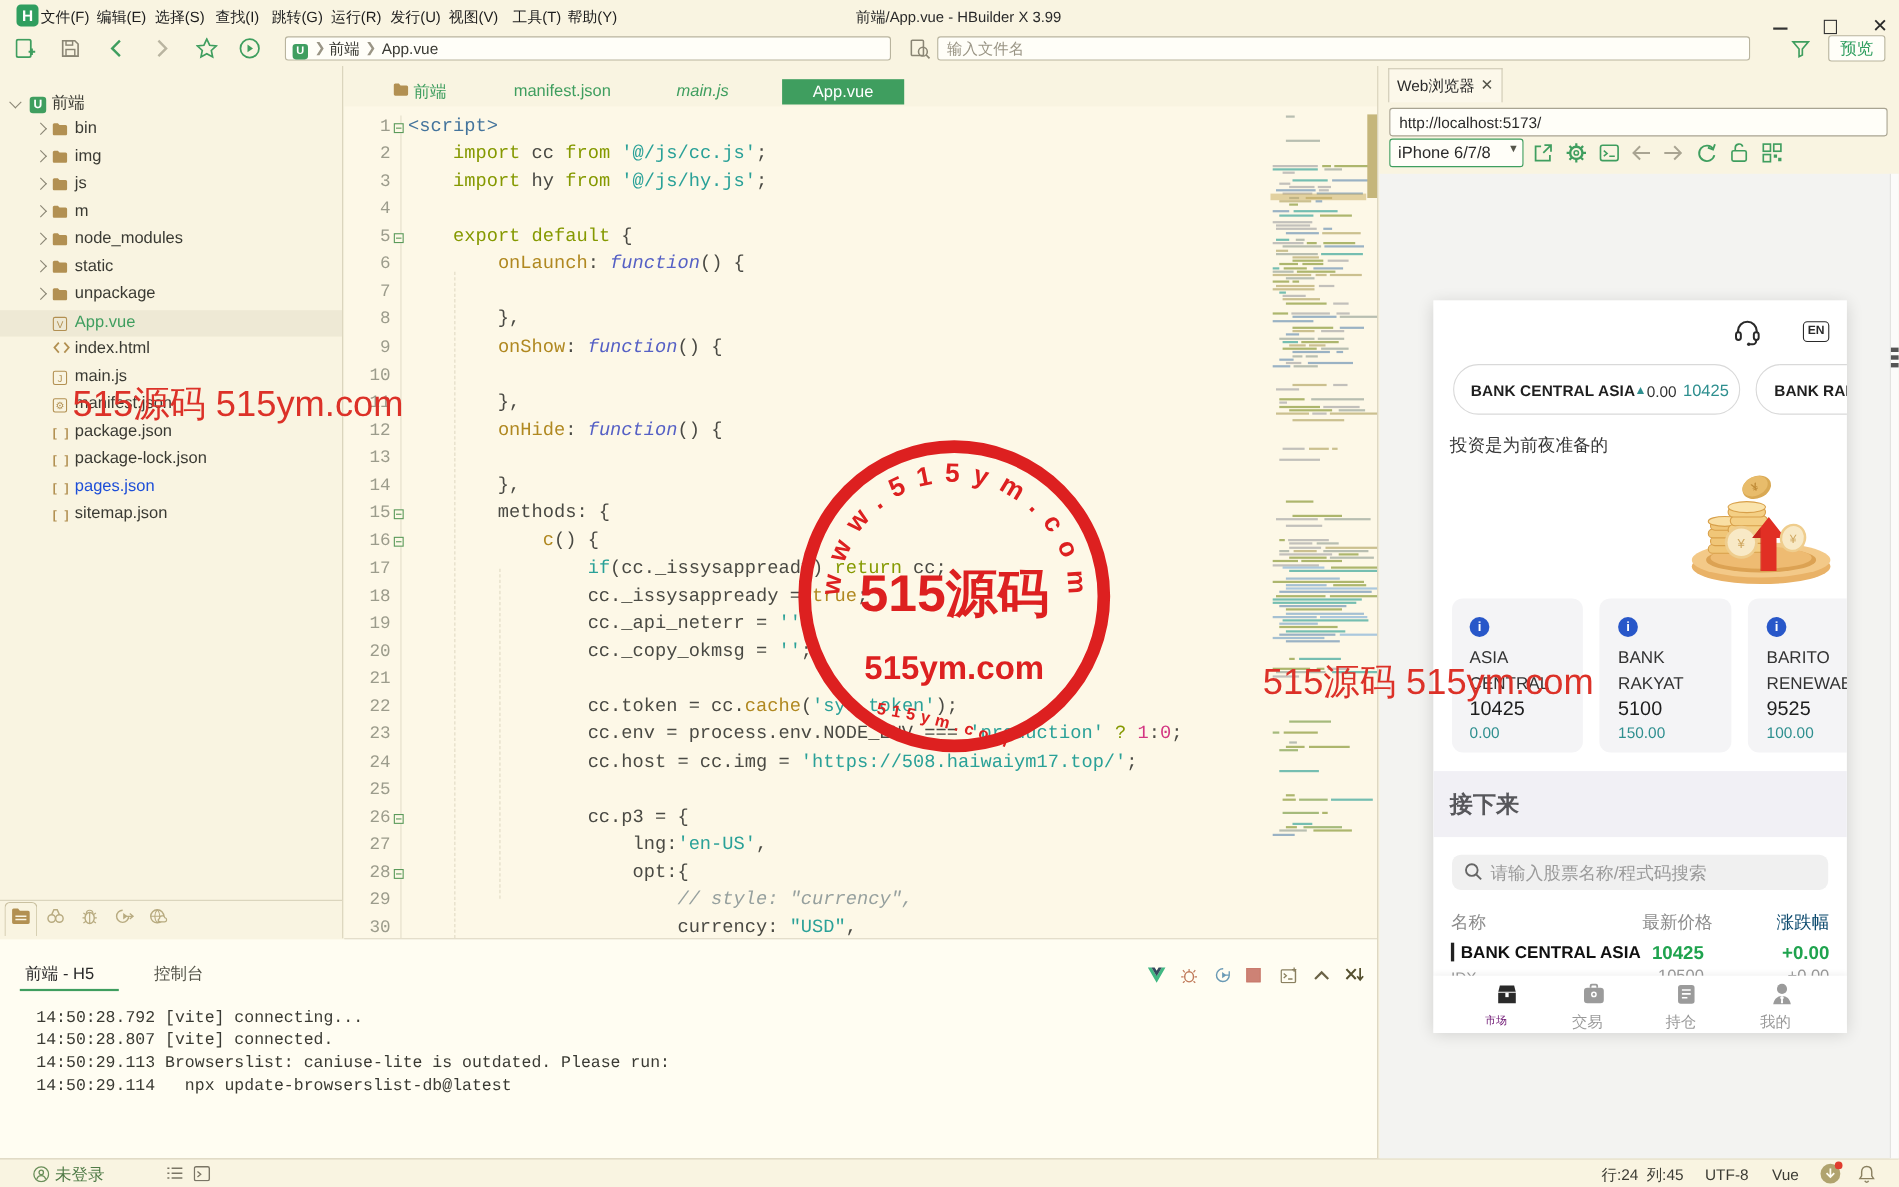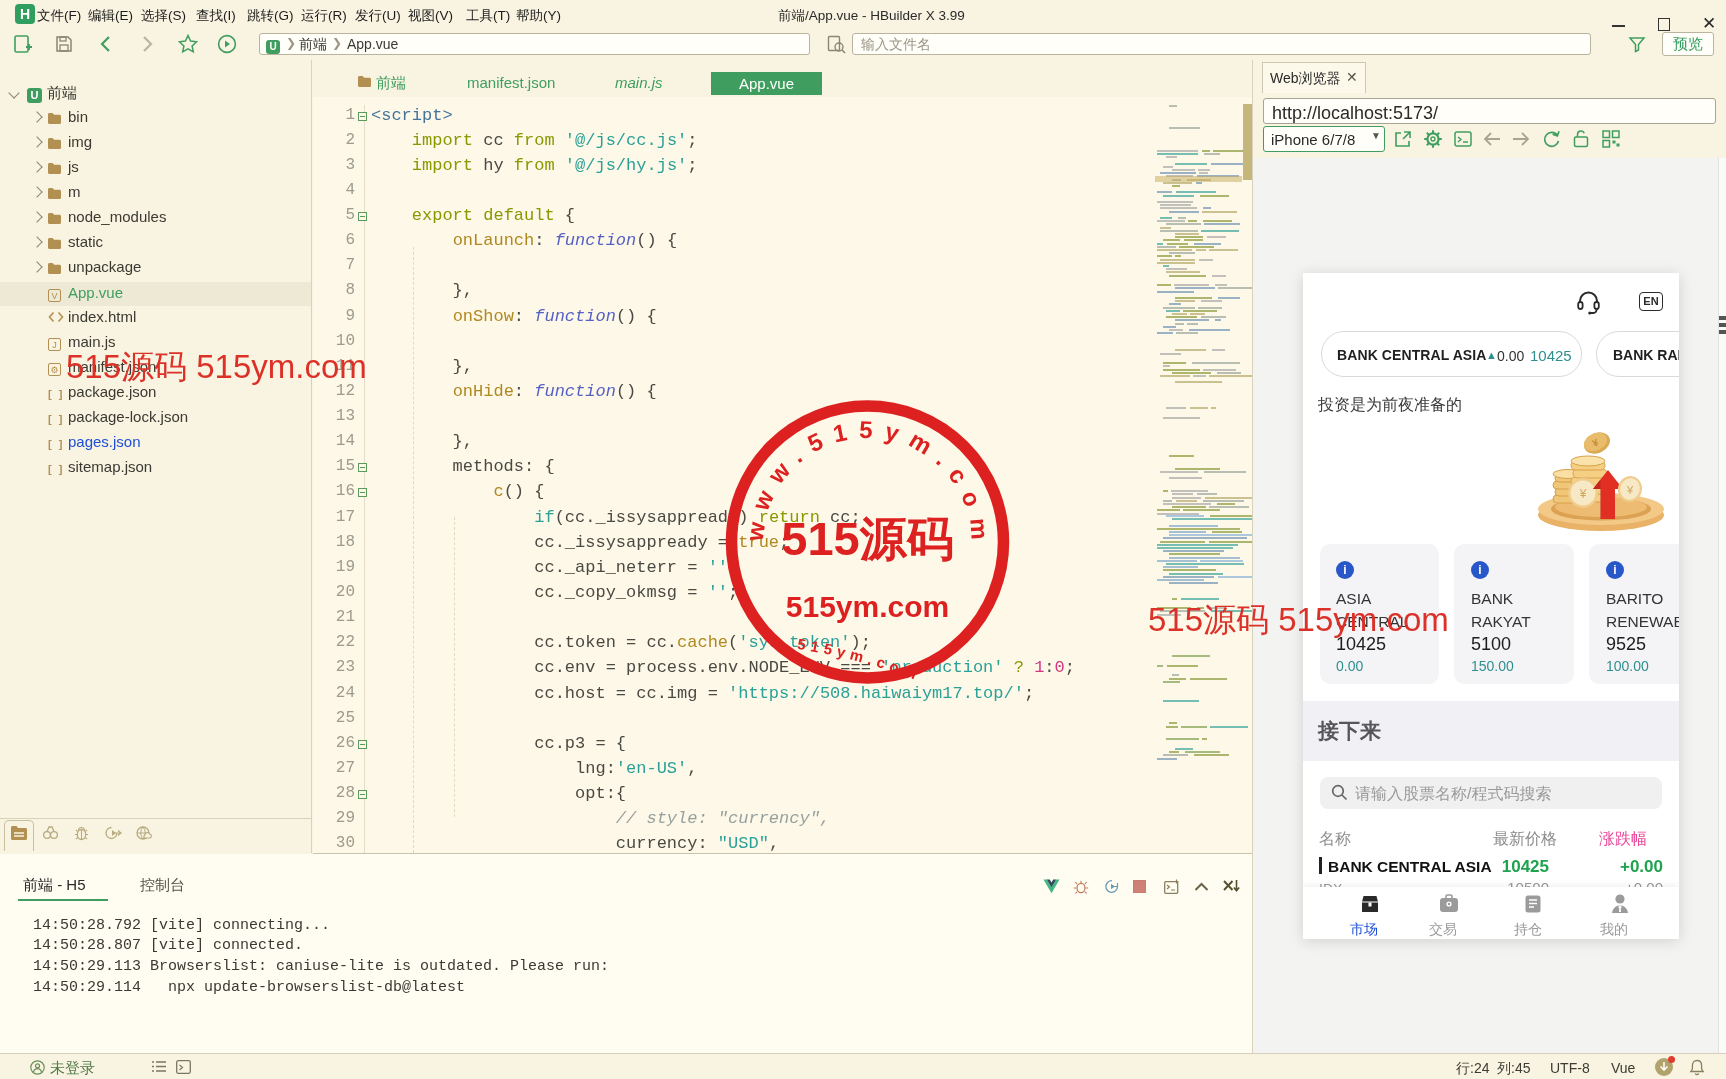--- a/index.html
+++ b/index.html
@@ -519,21 +519,21 @@
       <path d="M8 1.5c2.8 0 4.6 2 4.6 5v3.5l1.6 2.5H1.8l1.6-2.5V6.5c0-3 1.8-5 4.6-5z" fill="none" stroke="#8a8060" stroke-width="1.3"></path>
       <path d="M6.3 14.5a1.8 1.8 0 0 0 3.4 0" fill="none" stroke="#8a8060" stroke-width="1.3"></path>
     </svg>
 </div>
 
 <div id="rpanel">
   <div class="abs" style="left:9px;top:2px;width:104px;height:31px;background:#fcf8ea;border:1px solid #cdc8b2;border-bottom:none"></div>
   <span class="abs" style="left:17px;top:10px;font-size:14px;color:#2a2a2a">Web浏览器</span>
   <span class="abs" style="left:93px;top:9px;font-size:14px;color:#55554a">✕</span>
   <div class="box" style="left:10px;top:38px;width:453px;height:26px;border-color:#a9a492"></div>
-  <span class="abs" style="left:19px;top:43px;font-size:18px;color:#2a2a2a">http://localhost:5173/</span>
+  <span class="abs" style="left:19px;top:43px;font-size:14px;color:#2a2a2a">http://localhost:5173/</span>
   <div class="abs" style="left:10px;top:66px;width:122px;height:26px;background:#fffef8;border:1px solid #3f9e5f;border-radius:3px"></div>
   <span class="abs" style="left:18px;top:71px;font-size:15px;color:#2a2a2a">iPhone 6/7/8</span>
   <span class="abs" style="left:118px;top:70px;font-size:10px;color:#55554a">▼</span>
   <svg class="abs" style="left:140px;top:69px" width="20" height="20" viewBox="0 0 20 20">
       <path d="M8 4H3v13h13v-5" fill="none" stroke="#3f9e5f" stroke-width="1.6"></path>
       <path d="M11 3h6v6M17 3l-7 7" fill="none" stroke="#3f9e5f" stroke-width="1.6"></path>
     </svg>
   <svg class="abs" style="left:170px;top:69px" width="20" height="20" viewBox="0 0 20 20">
       <circle cx="10" cy="10" r="5.6" fill="none" stroke="#3f9e5f" stroke-width="2.2"></circle>
       <circle cx="10" cy="10" r="2" fill="none" stroke="#3f9e5f" stroke-width="1.4"></circle>
@@ -645,36 +645,36 @@
       <div class="abs" style="left:0;top:428px;width:376px;height:60px;background:#f1f0f5"></div>
       <span class="abs" style="left:15px;top:444px;font-size:21px;font-weight:bold;color:#57575b">接下来</span>
       <div class="abs" style="left:17px;top:504px;width:342px;height:32px;background:#f0f0f0;border-radius:8px"></div>
       <svg class="abs" style="left:28px;top:511px" width="17" height="17" viewBox="0 0 17 17">
           <circle cx="7" cy="7" r="5.3" fill="none" stroke="#666" stroke-width="1.7"></circle>
           <path d="M11 11l4.5 4.5" stroke="#666" stroke-width="1.7"></path>
         </svg>
       <span class="abs" style="left:52px;top:511px;font-size:16px;color:#9a9a9a">请输入股票名称/程式码搜索</span>
       <div class="abs" style="left:16px;top:556px;font-size:16px;color:#8c8c8c">名称</div>
       <div class="abs" style="left:190px;top:556px;width:64px;font-size:16px;color:#8c8c8c;text-align:right">最新价格</div>
-      <div class="abs" style="left:296px;top:556px;width:64px;font-size:16px;color:#ec4899;text-align:left">涨跌幅</div>
+      <div class="abs" style="left:296px;top:556px;width:64px;font-size:16px;color:#0c4a6e;text-align:right">涨跌幅</div>
       <div class="abs" style="left:16px;top:584px;width:3px;height:17px;background:#222"></div>
       <span class="abs" style="left:25px;top:585px;font-size:15.5px;font-weight:bold;color:#111;white-space:nowrap">BANK CENTRAL ASIA</span>
       <div class="abs" style="left:180px;top:584px;width:66px;font-size:17px;font-weight:bold;color:#1fa34e;text-align:right">10425</div>
       <div class="abs" style="left:294px;top:584px;width:66px;font-size:17px;font-weight:bold;color:#1fa34e;text-align:right">+0.00</div>
       <span class="abs" style="left:16px;top:608px;font-size:14px;color:#999">IDX</span>
       <div class="abs" style="left:180px;top:606px;width:66px;font-size:15px;color:#999;text-align:right">10500</div>
       <div class="abs" style="left:294px;top:606px;width:66px;font-size:15px;color:#999;text-align:right">+0.00</div>
 
       <div class="abs" style="left:0;top:614px;width:376px;height:52px;background:#fff;box-shadow:0 -2px 6px rgba(0,0,0,.06)">
         <svg class="abs" style="left:56px;top:7px" width="22" height="20" viewBox="0 0 22 20">
             <path d="M3 8l1.5-6h13L19 8v10H3z" fill="#2a2a2a"></path>
             <path d="M2 8h18" stroke="#fff" stroke-width="1"></path>
             <rect x="9.5" y="8.5" width="3" height="4" fill="#fff"></rect>
           </svg>
-        <span class="abs" style="left:47px;top:34px;font-size:14px;color:#1d4ed8">市场</span>
+        <span class="abs" style="left:47px;top:34px;font-size:10px;color:#701a75">市场</span>
         <svg class="abs" style="left:135px;top:7px" width="22" height="20" viewBox="0 0 22 20">
             <rect x="2" y="4" width="18" height="14" rx="3" fill="#9b9b9b"></rect>
             <path d="M8 4V2.5A1.5 1.5 0 0 1 9.5 1h3A1.5 1.5 0 0 1 14 2.5V4" fill="none" stroke="#9b9b9b" stroke-width="1.6"></path>
             <circle cx="11" cy="10" r="2.6" fill="#fff"></circle>
             <circle cx="11" cy="10" r="1.2" fill="#9b9b9b"></circle>
           </svg>
         <span class="abs" style="left:126px;top:34px;font-size:14px;color:#9a9a9a">交易</span>
         <svg class="abs" style="left:220px;top:7px" width="20" height="20" viewBox="0 0 20 20">
             <rect x="2.5" y="1.5" width="15" height="17" rx="2.5" fill="#9b9b9b"></rect>
             <path d="M6 6h8M6 9.5h8M6 13h5" stroke="#fff" stroke-width="1.5"></path>

